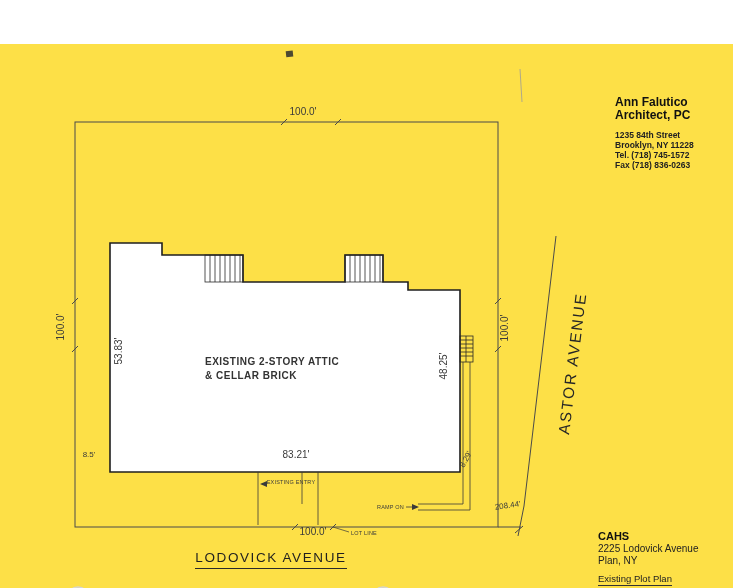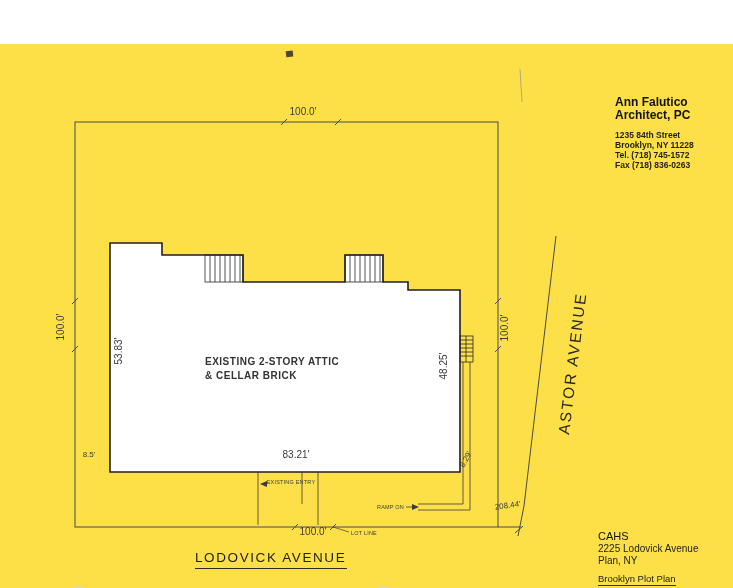--- a/index.html
+++ b/index.html
@@ -16,28 +16,28 @@
   .bldg-label{font:600 10px "Liberation Sans", sans-serif;fill:#333;letter-spacing:.5px;}
   .street-svg{font:15.5px "Liberation Sans", sans-serif;fill:#262626;letter-spacing:2px;}
 
   
   .abs{position:absolute;}
   .arch-block{left:615px;top:52px;width:112px;line-height:13px;}
   .arch-name{font-size:12px;font-weight:bold;color:#111;}
   .arch-detail{font-size:8.5px;font-weight:bold;line-height:10px;color:#222;}
   .arch-gap{height:8px;}
   .proj-block{left:598px;top:486px;width:130px;}
-  .proj-client{font-size:11px;font-weight:normal;color:#111;line-height:13px;}
+  .proj-client{font-size:11px;font-weight:bold;color:#111;line-height:13px;}
   .proj-line{font-size:10px;color:#222;line-height:11.5px;}
   .proj-title{font-size:9.5px;color:#222;line-height:11px;margin-top:7px;
               display:inline-block;border-bottom:1px solid #333;padding-bottom:1px;}
   .proj-scale-row{margin-top:9px;font-size:7px;color:#777;display:flex;align-items:center;gap:14px;}
   .blob{display:inline-block;width:11px;height:8px;background:#4a4a4a;border-radius:50%;transform:rotate(-8deg);}
   .lodovick{
-    left:195px;top:506px;width:152px;
+    left:195px;top:506px;width:152px;text-align:center;
     font-size:13.5px;letter-spacing:1.6px;color:#1f1f1f;
     border-bottom:1.2px solid #2a2a2a;padding-bottom:3px;
   }
 </style>
 </head>
 <body>
 
 <div class="page">
 
   <svg width="733" height="588" viewBox="0 0 733 588">
@@ -151,21 +151,21 @@
     <div class="arch-detail">Brooklyn, NY 11228</div>
     <div class="arch-detail">Tel. (718) 745-1572</div>
     <div class="arch-detail">Fax (718) 836-0263</div>
   </div>
 
   <div class="abs proj-block">
     <div class="proj-client">CAHS</div>
     <div class="proj-line">2225 Lodovick Avenue</div>
     <div class="proj-line">Plan, NY</div>
     <div>
-      <span class="proj-title">Brooklyn Plot Plan</span>
+      <span class="proj-title">Existing Plot Plan</span>
     </div>
     <div class="proj-scale-row">
       <span>1/16"=1'-0"</span>
       <span>04</span>
       <span class="blob"></span>
     </div>
   </div>
 
   <div class="abs lodovick">LODOVICK AVENUE</div>
 

